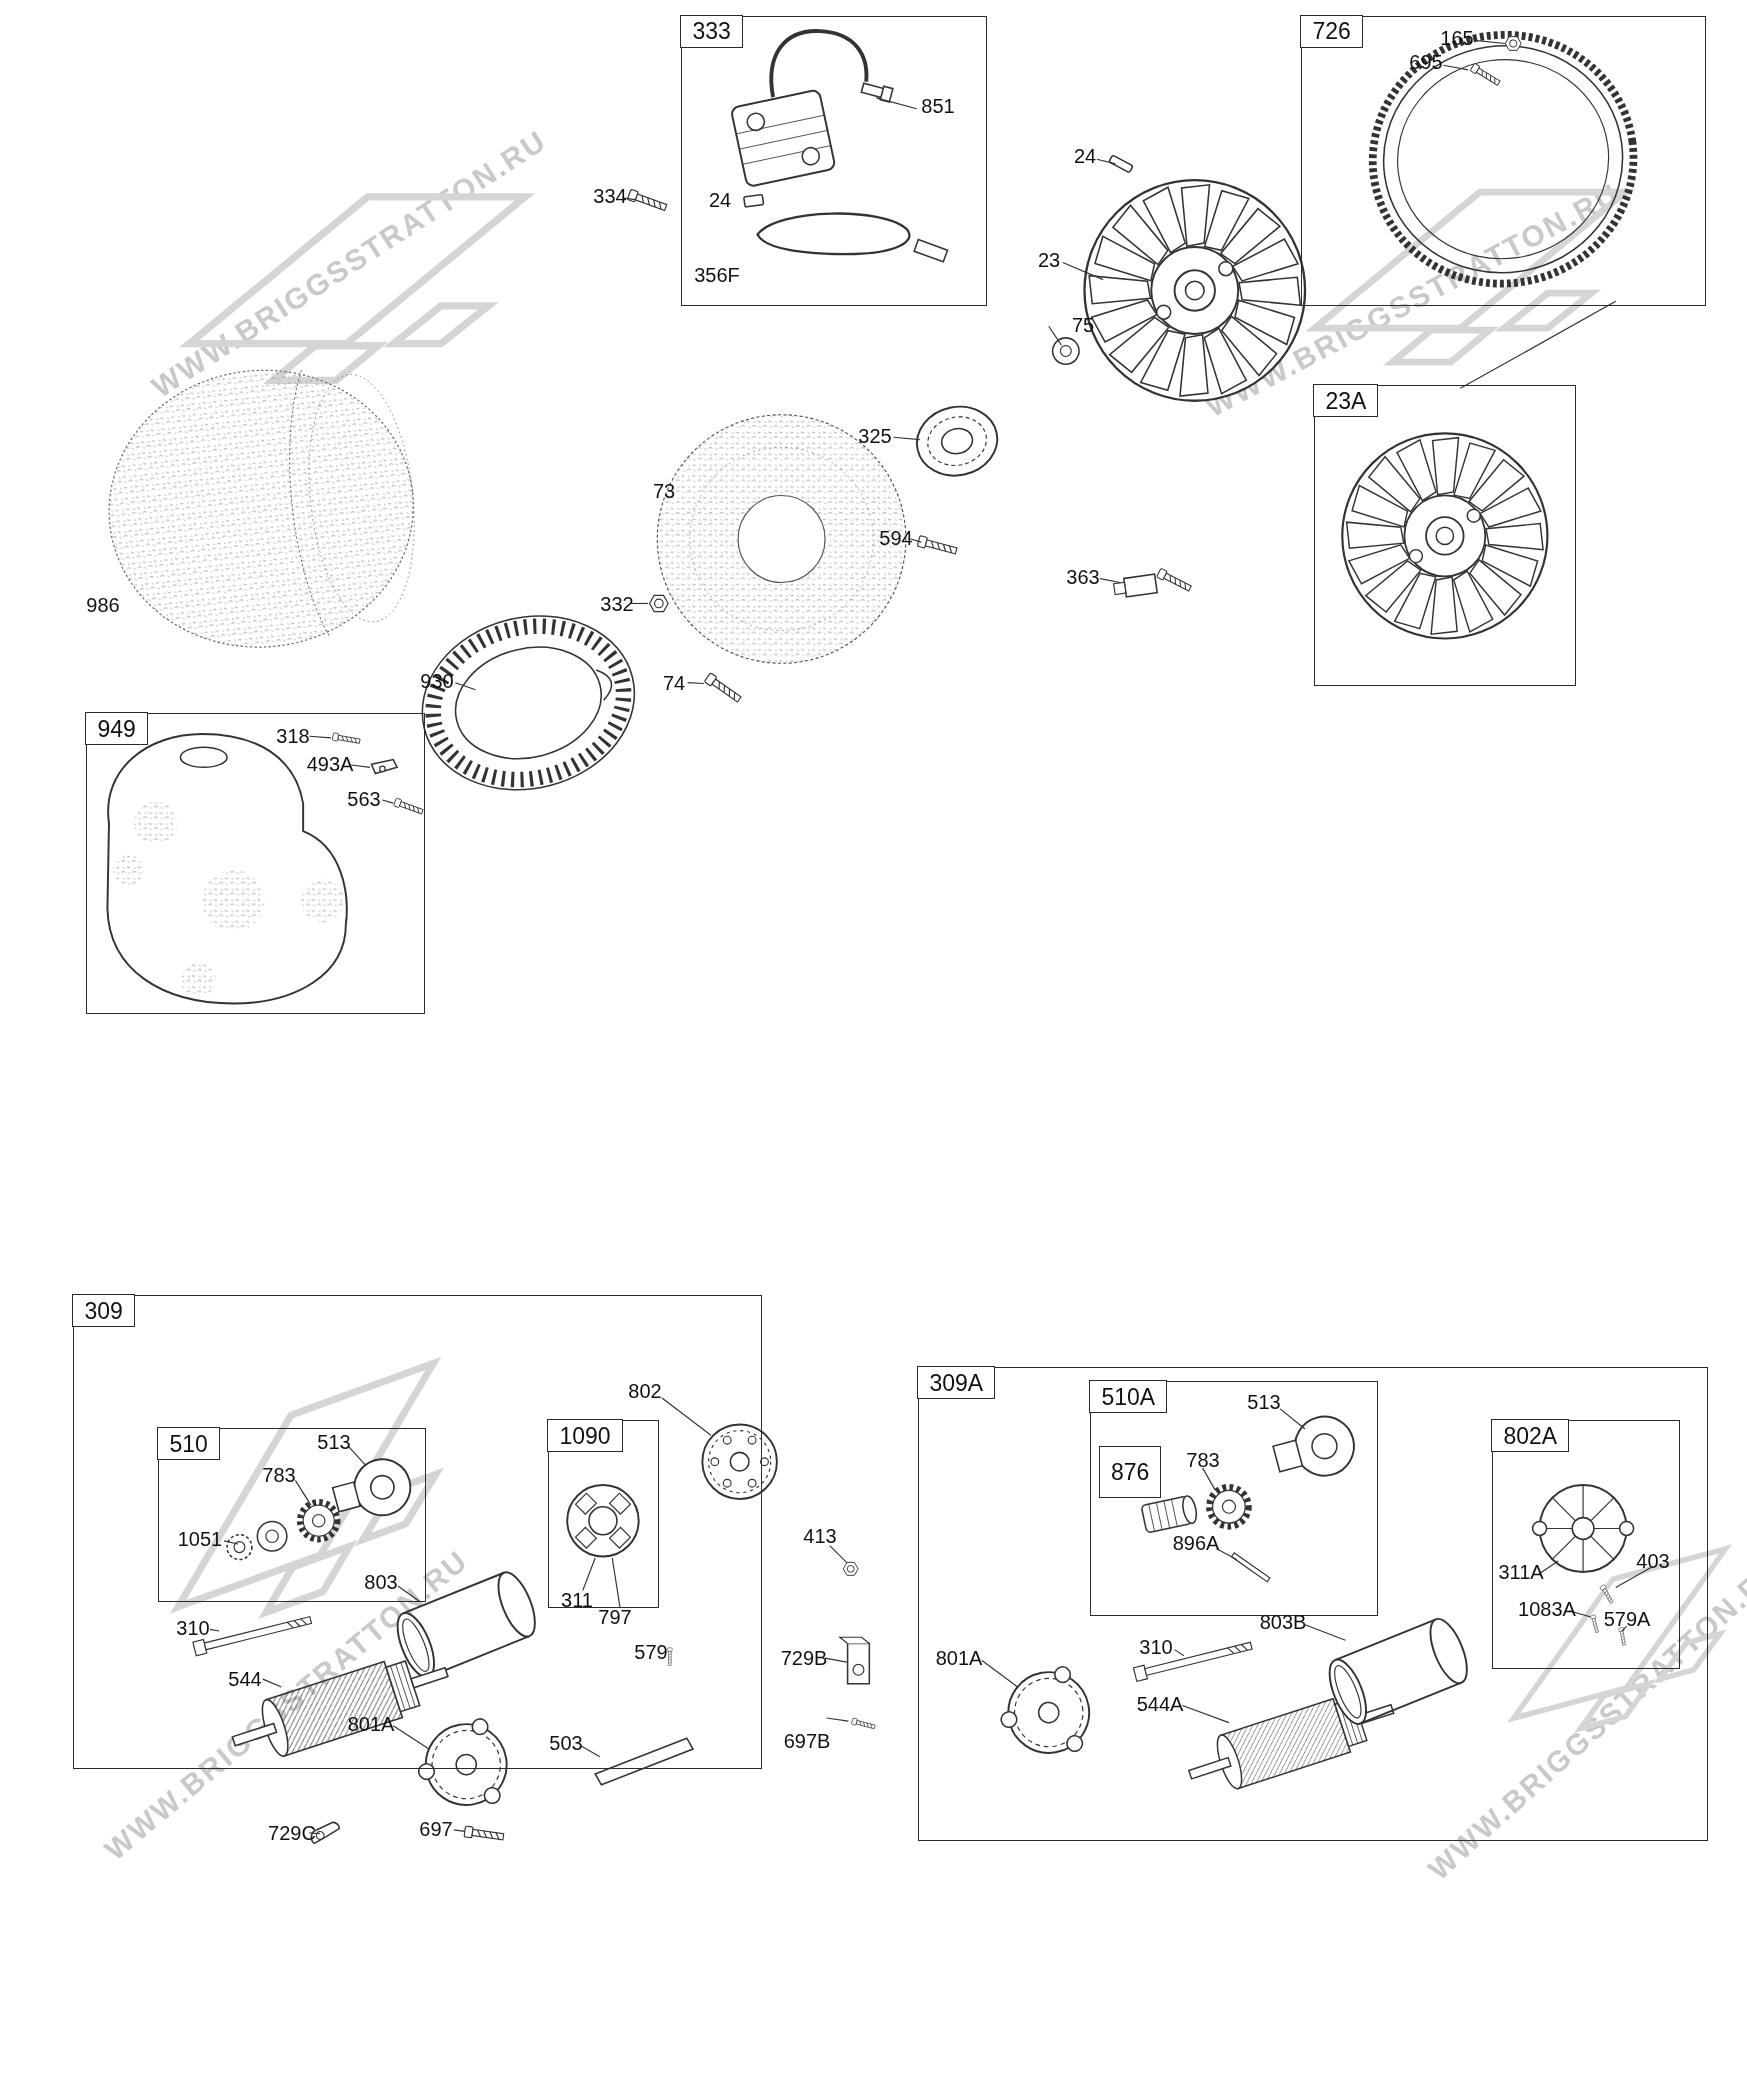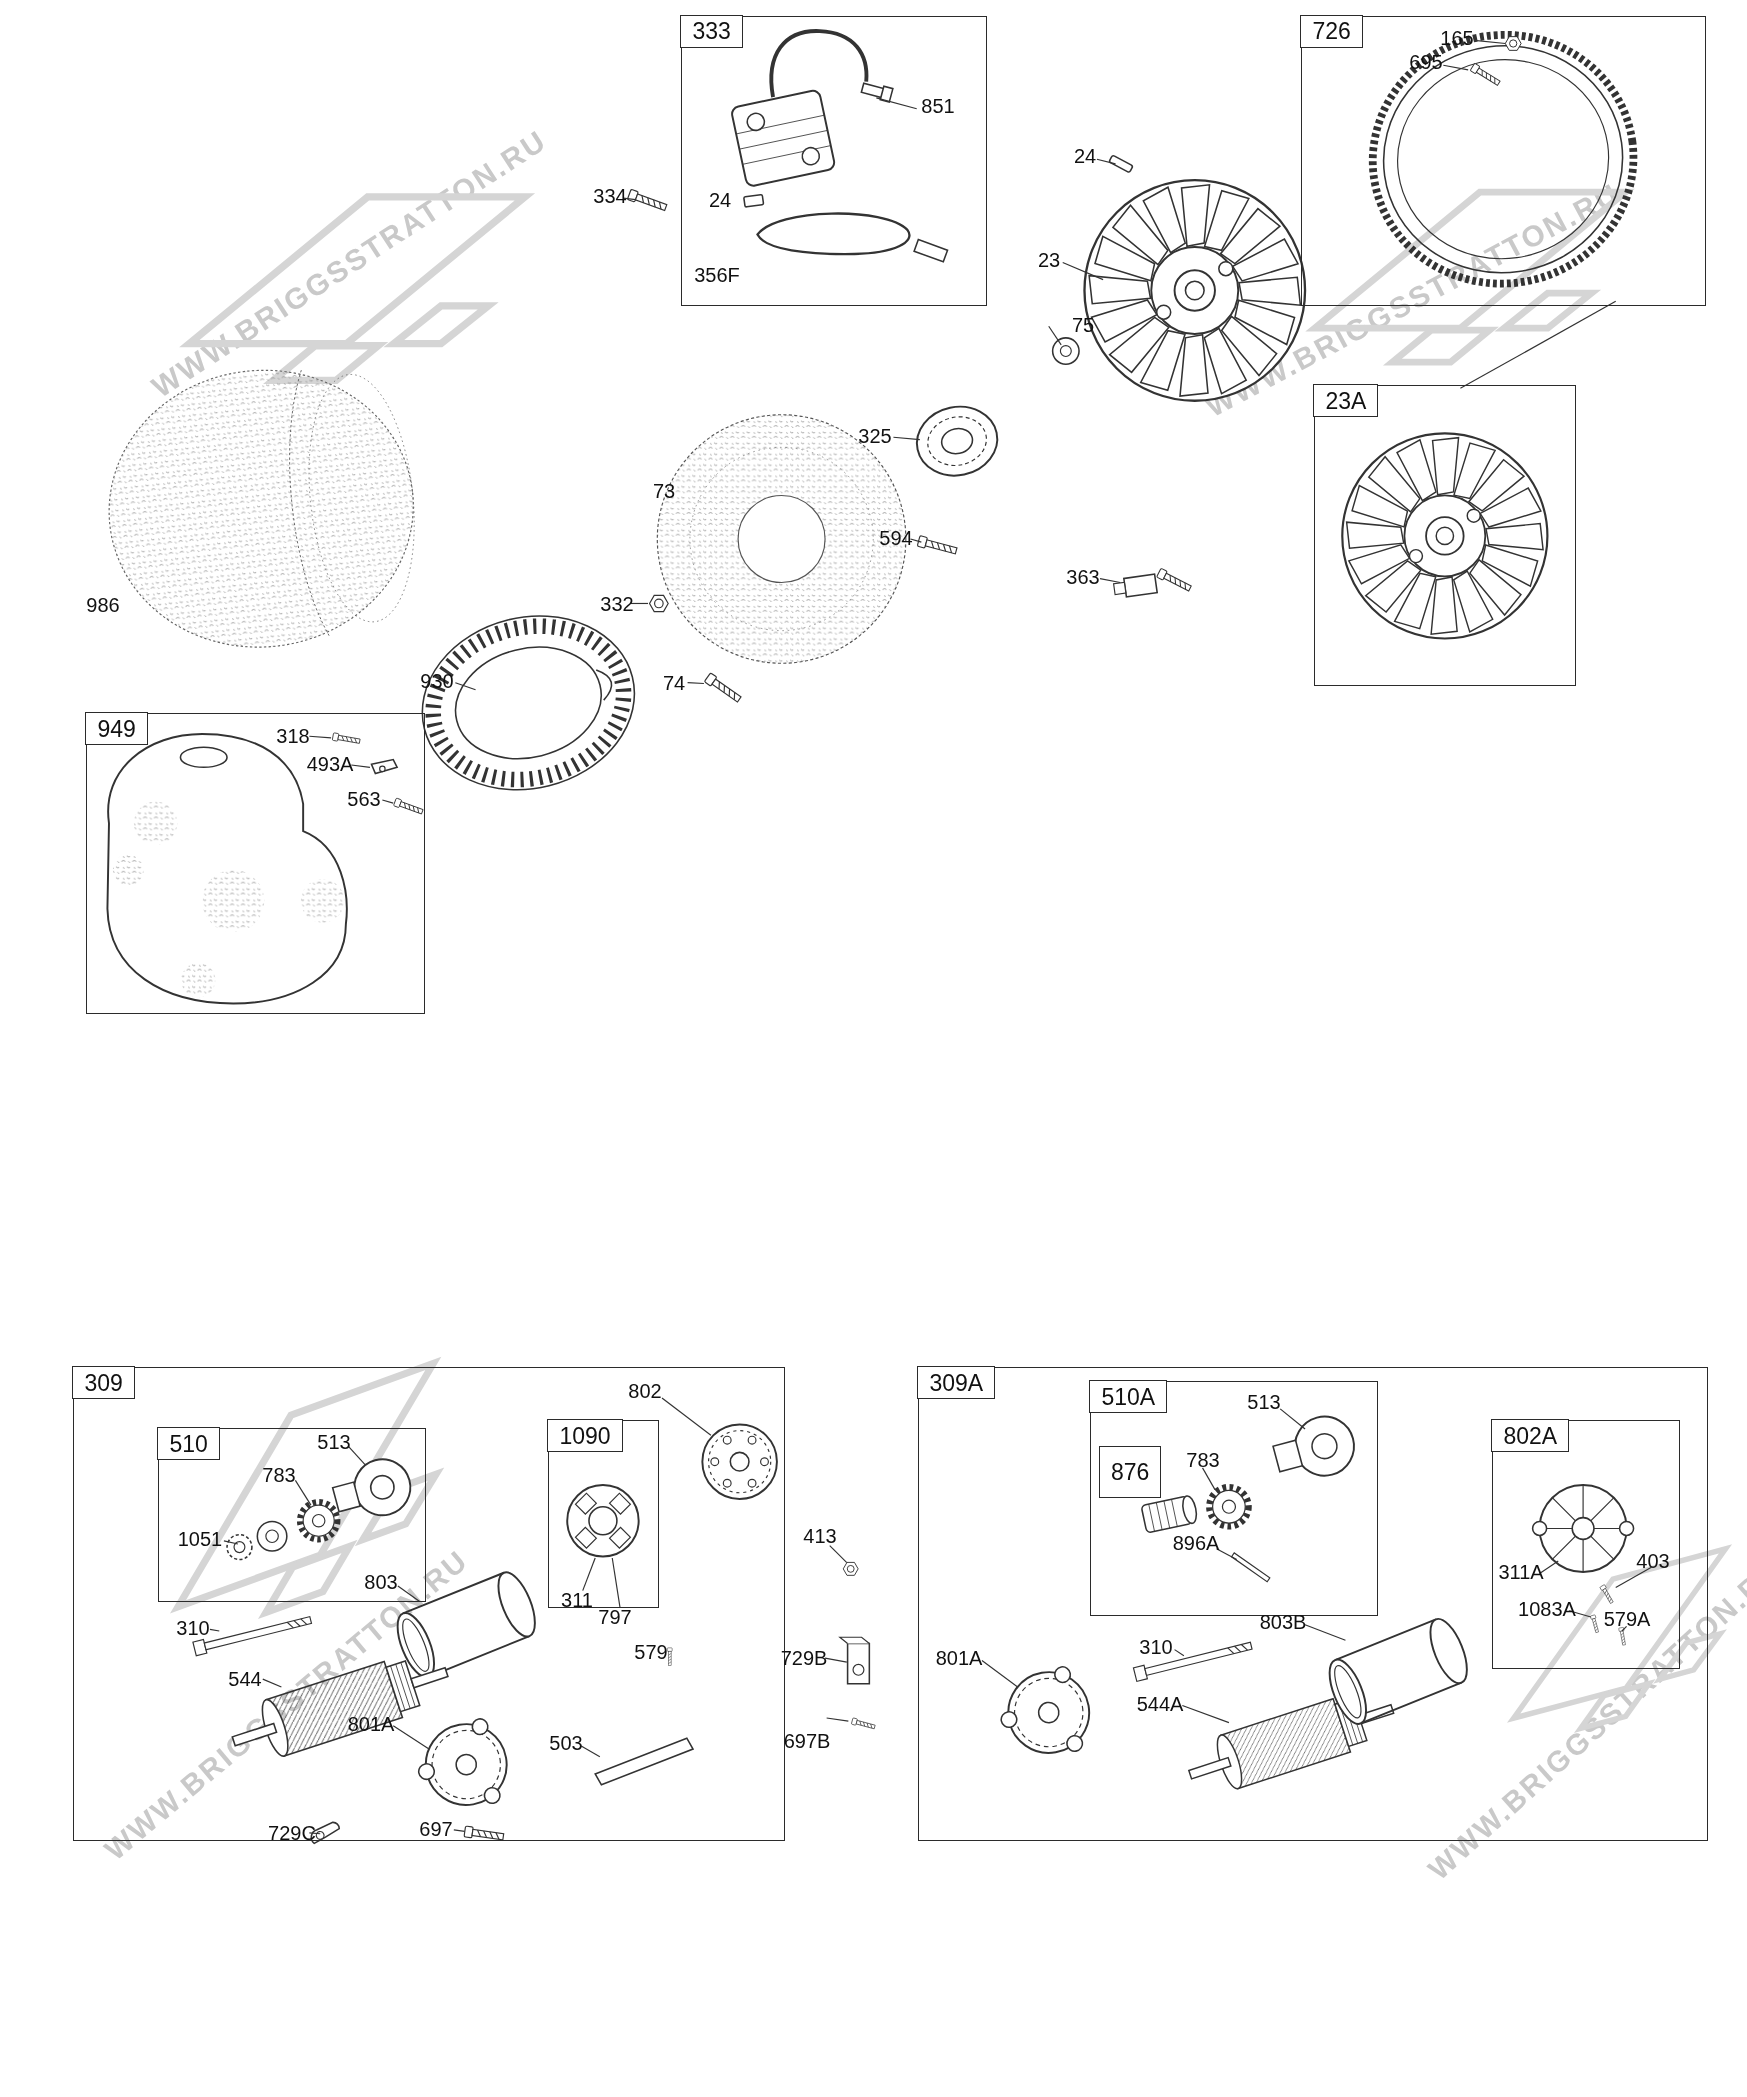--- a/index.html
+++ b/index.html
@@ -348,21 +348,21 @@
   </div>
   <div class="gbox" style="left:1301px;top:15.5px;width:403px;height:288px;">
     <span class="gtag">726</span>
   </div>
   <div class="gbox" style="left:1314px;top:385px;width:260px;height:299px;">
     <span class="gtag">23A</span>
   </div>
   <div class="gbox" style="left:86px;top:713px;width:337px;height:299px;text-align:right;">
     <span class="gtag">949</span>
   </div>
-  <div class="gbox" style="left:73px;top:1367px;width:687px;height:472px;padding-left:23px;">
+  <div class="gbox" style="left:73px;top:1295px;width:687px;height:472px;">
     <span class="gtag">309</span>
   </div>
   <div class="gbox" style="left:158px;top:1428px;width:266px;height:172px;">
     <span class="gtag">510</span>
   </div>
   <div class="gbox" style="left:548px;top:1420px;width:109px;height:186px;">
     <span class="gtag">1090</span>
   </div>
   <div class="gbox" style="left:918px;top:1367px;width:788px;height:472px;">
     <span class="gtag">309A</span>

